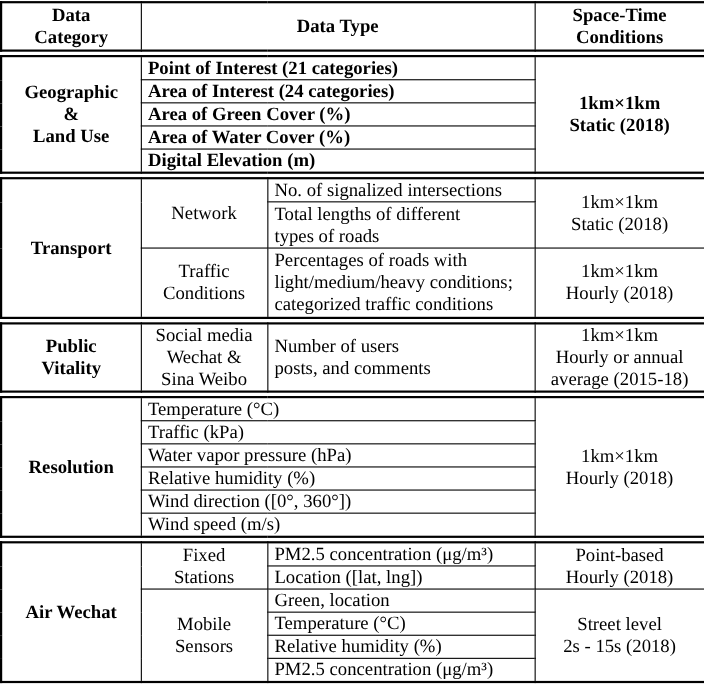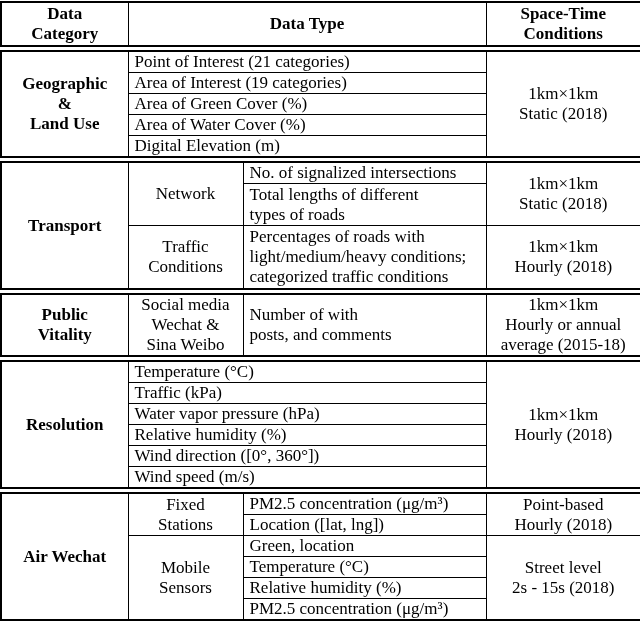--- a/index.html
+++ b/index.html
@@ -41,21 +41,21 @@
     overflow: hidden;
   }
   td.left {
     text-align: left;
     padding-left: 6px;
   }
   td.cat, td.hdr {
     font-weight: bold;
   }
   tr.h44 td { height: 42px; }
-  tr.h20 td { height: 19px; }
+  tr.h20 td { height: 19px; font-weight: bold; }
   tr.h21 td { height: 20px; }
   tr.h42 td { height: 41px; }
   tr.h63 td { height: 62px; }
   tr.h62 td { height: 60px; }
 </style>
 </head>
 <body>
 
 <div id="page">
 
@@ -87,21 +87,21 @@
     <tbody>
         <tr class="h20">
       <td class="cat" rowspan="5">Geographic
 &amp;
 Land Use</td>
       <td class="left" colspan="2">Point of Interest (21 categories)</td>
       <td rowspan="5">1km×1km
 Static (2018)</td>
     </tr>
     <tr class="h20">
-          <td class="left" colspan="2">Area of Interest (19 categories)</td>
+          <td class="left" colspan="2">Area of Interest (24 categories)</td>
         </tr>
     <tr class="h20">
           <td class="left" colspan="2">Area of Green Cover (%)</td>
         </tr>
     <tr class="h20">
           <td class="left" colspan="2">Area of Water Cover (%)</td>
         </tr>
     <tr class="h20">
           <td class="left" colspan="2">Digital Elevation (m)</td>
         </tr>
@@ -146,21 +146,21 @@
         <col class="c3">
         <col class="c4">
       </colgroup>
     <tbody>
         <tr class="h62">
       <td class="cat">Public
 Vitality</td>
       <td>Social media
 Wechat &amp;
 Sina Weibo</td>
-      <td class="left">Number of with
+      <td class="left">Number of users
 posts, and comments</td>
       <td>1km×1km
 Hourly or annual
 average (2015-18)</td>
     </tr>
   </tbody>
     </table>
 
   <table class="sec">
     <colgroup>

